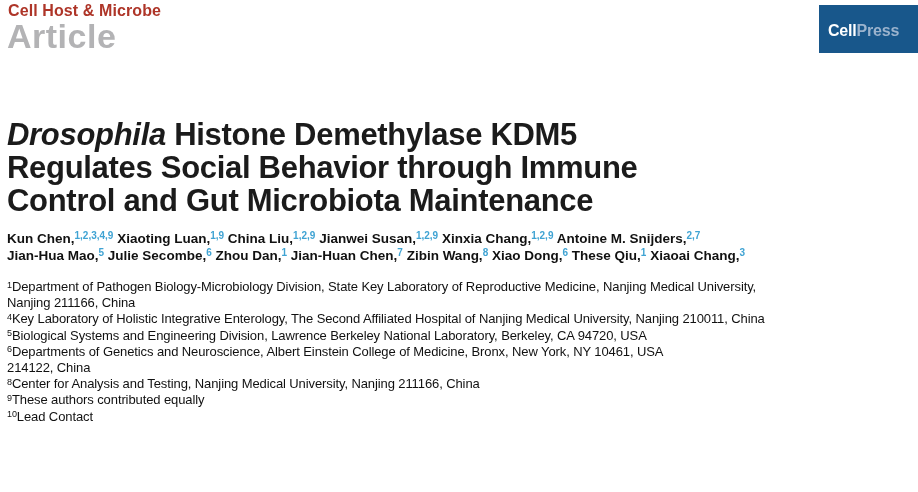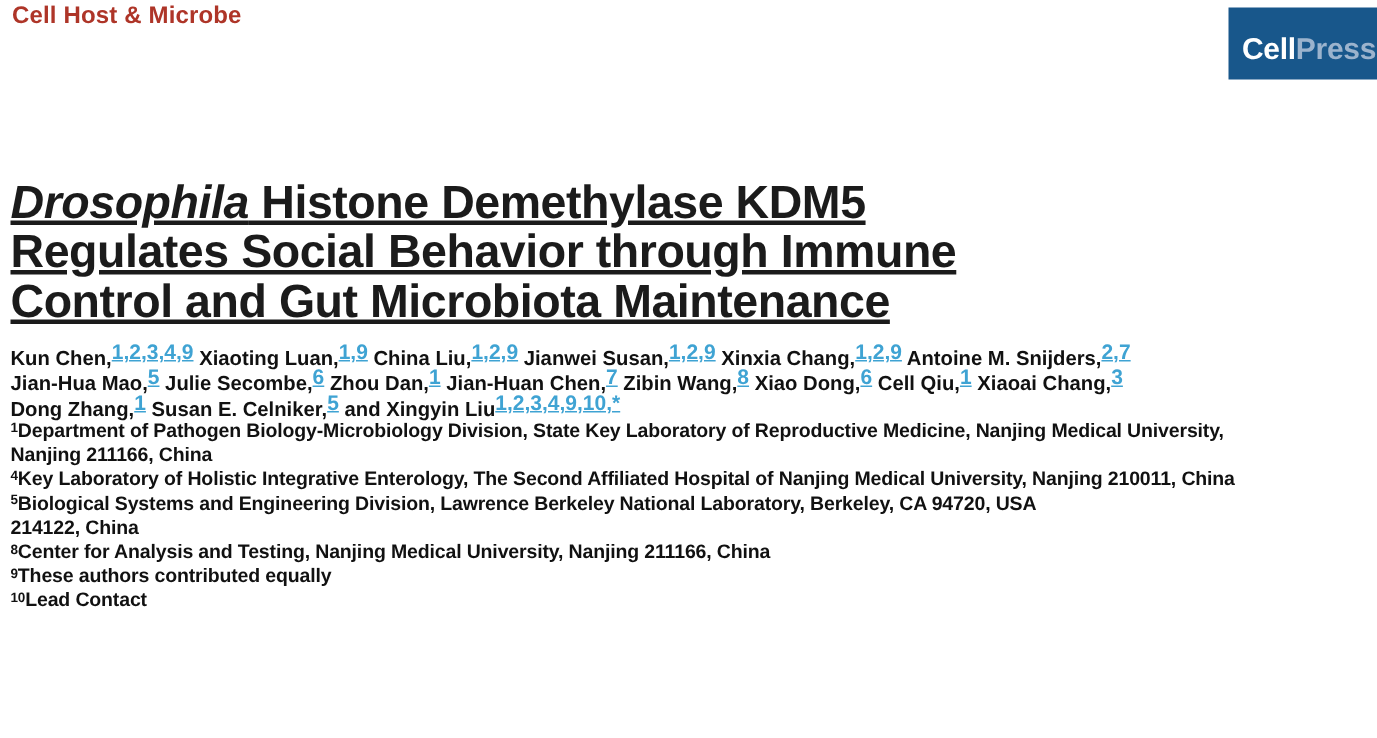--- a/index.html
+++ b/index.html
@@ -39,105 +39,104 @@
     right: 0;
     top: 5px;
     width: 99px;
     height: 48px;
     background: var(--logo_blue_bg, #18578B);
   }
   .logo-text {
     position: absolute;
     left: 9px;
     top: 17px;
-    font-size: 20px;
+    font-size: 16px;
     font-weight: bold;
     letter-spacing: -0.2px;
     white-space: nowrap;
   }
   .logo-cell { color: #ffffff; }
   .logo-press { color: var(--logo_press_blue, #9BB3CD); }
   .title {
     position: absolute;
     left: 7px;
     top: 118px;
     width: 712px;
     margin: 0;
     font-size: 31px;
     line-height: 33px;
     font-weight: bold;
     color: #1b1b1b;
     letter-spacing: -0.3px;
-    text-decoration: underline;
   }
   .title em { font-style: italic; }
   .authors {
     position: absolute;
     left: 7px;
     top: 230px;
     width: 900px;
     font-size: 13.5px;
     line-height: 17px;
     font-weight: bold;
     color: #111111;
   }
   .authors sup {
     color: var(--superscript_blue, #3FA3D3);
-    font-size: 14px;
+    font-size: 10px;
     line-height: 0;
     position: relative;
     top: -4px;
     vertical-align: baseline;
     letter-spacing: 0;
-    text-decoration: underline;
   }
   .affiliations {
     position: absolute;
     left: 7px;
     top: 279px;
     width: 905px;
     font-size: 13px;
     line-height: 16.2px;
-    font-weight: bold;
+    font-weight: normal;
     color: #111111;
     letter-spacing: -0.1px;
   }
   .affiliations sup {
     font-size: 9px;
     line-height: 0;
     position: relative;
     top: -3.5px;
     vertical-align: baseline;
   }
   .affiliations div { white-space: nowrap; }
 </style>
 </head>
 <body>
 
 <div class="page">
 
   <div class="journal-name">Cell Host &amp; Microbe</div>
 
+  <div class="article-type">Article</div>
 
   <div class="logo-box">
     <div class="logo-text"><span class="logo-cell">Cell</span><span class="logo-press">Press</span></div>
   </div>
 
   <h1 class="title"><em>Drosophila</em><span> Histone Demethylase KDM5 Regulates Social Behavior through Immune Control and Gut Microbiota Maintenance</span></h1>
 
   <div class="authors">
       <div><span>Kun Chen,</span><sup>1,2,3,4,9</sup> <span>Xiaoting Luan,</span><sup>1,9</sup> <span>China Liu,</span><sup>1,2,9</sup> <span>Jianwei Susan,</span><sup>1,2,9</sup> <span>Xinxia Chang,</span><sup>1,2,9</sup> <span>Antoine M. Snijders,</span><sup>2,7</sup> </div>
-      <div><span>Jian-Hua Mao,</span><sup>5</sup> <span>Julie Secombe,</span><sup>6</sup> <span>Zhou Dan,</span><sup>1</sup> <span>Jian-Huan Chen,</span><sup>7</sup> <span>Zibin Wang,</span><sup>8</sup> <span>Xiao Dong,</span><sup>6</sup> <span>Cell Qiu,</span><sup>1</sup> <span>Xiaoai Chang,</span><sup>3</sup> </div>
-      <div><span>Dong Zhang,</span><sup>1</sup> <span>Susan E. Celniker,</span><sup>5</sup> <span>and Xingyin Liu</span><sup>1,2,3,4,9,10,*</sup> </div>
+      <div><span>Jian-Hua Mao,</span><sup>5</sup> <span>Julie Secombe,</span><sup>6</sup> <span>Zhou Dan,</span><sup>1</sup> <span>Jian-Huan Chen,</span><sup>7</sup> <span>Zibin Wang,</span><sup>8</sup> <span>Xiao Dong,</span><sup>6</sup> <span>These Qiu,</span><sup>1</sup> <span>Xiaoai Chang,</span><sup>3</sup> </div>
     </div>
 
   <div class="affiliations">
       <div><sup>1</sup>Department of Pathogen Biology-Microbiology Division, State Key Laboratory of Reproductive Medicine, Nanjing Medical University,</div>
       <div>Nanjing 211166, China</div>
       <div><sup>4</sup>Key Laboratory of Holistic Integrative Enterology, The Second Affiliated Hospital of Nanjing Medical University, Nanjing 210011, China</div>
       <div><sup>5</sup>Biological Systems and Engineering Division, Lawrence Berkeley National Laboratory, Berkeley, CA 94720, USA</div>
+      <div><sup>6</sup>Departments of Genetics and Neuroscience, Albert Einstein College of Medicine, Bronx, New York, NY 10461, USA</div>
       <div>214122, China</div>
       <div><sup>8</sup>Center for Analysis and Testing, Nanjing Medical University, Nanjing 211166, China</div>
       <div><sup>9</sup>These authors contributed equally</div>
       <div><sup>10</sup>Lead Contact</div>
     </div>
 
 </div>
 
 </body></html>

